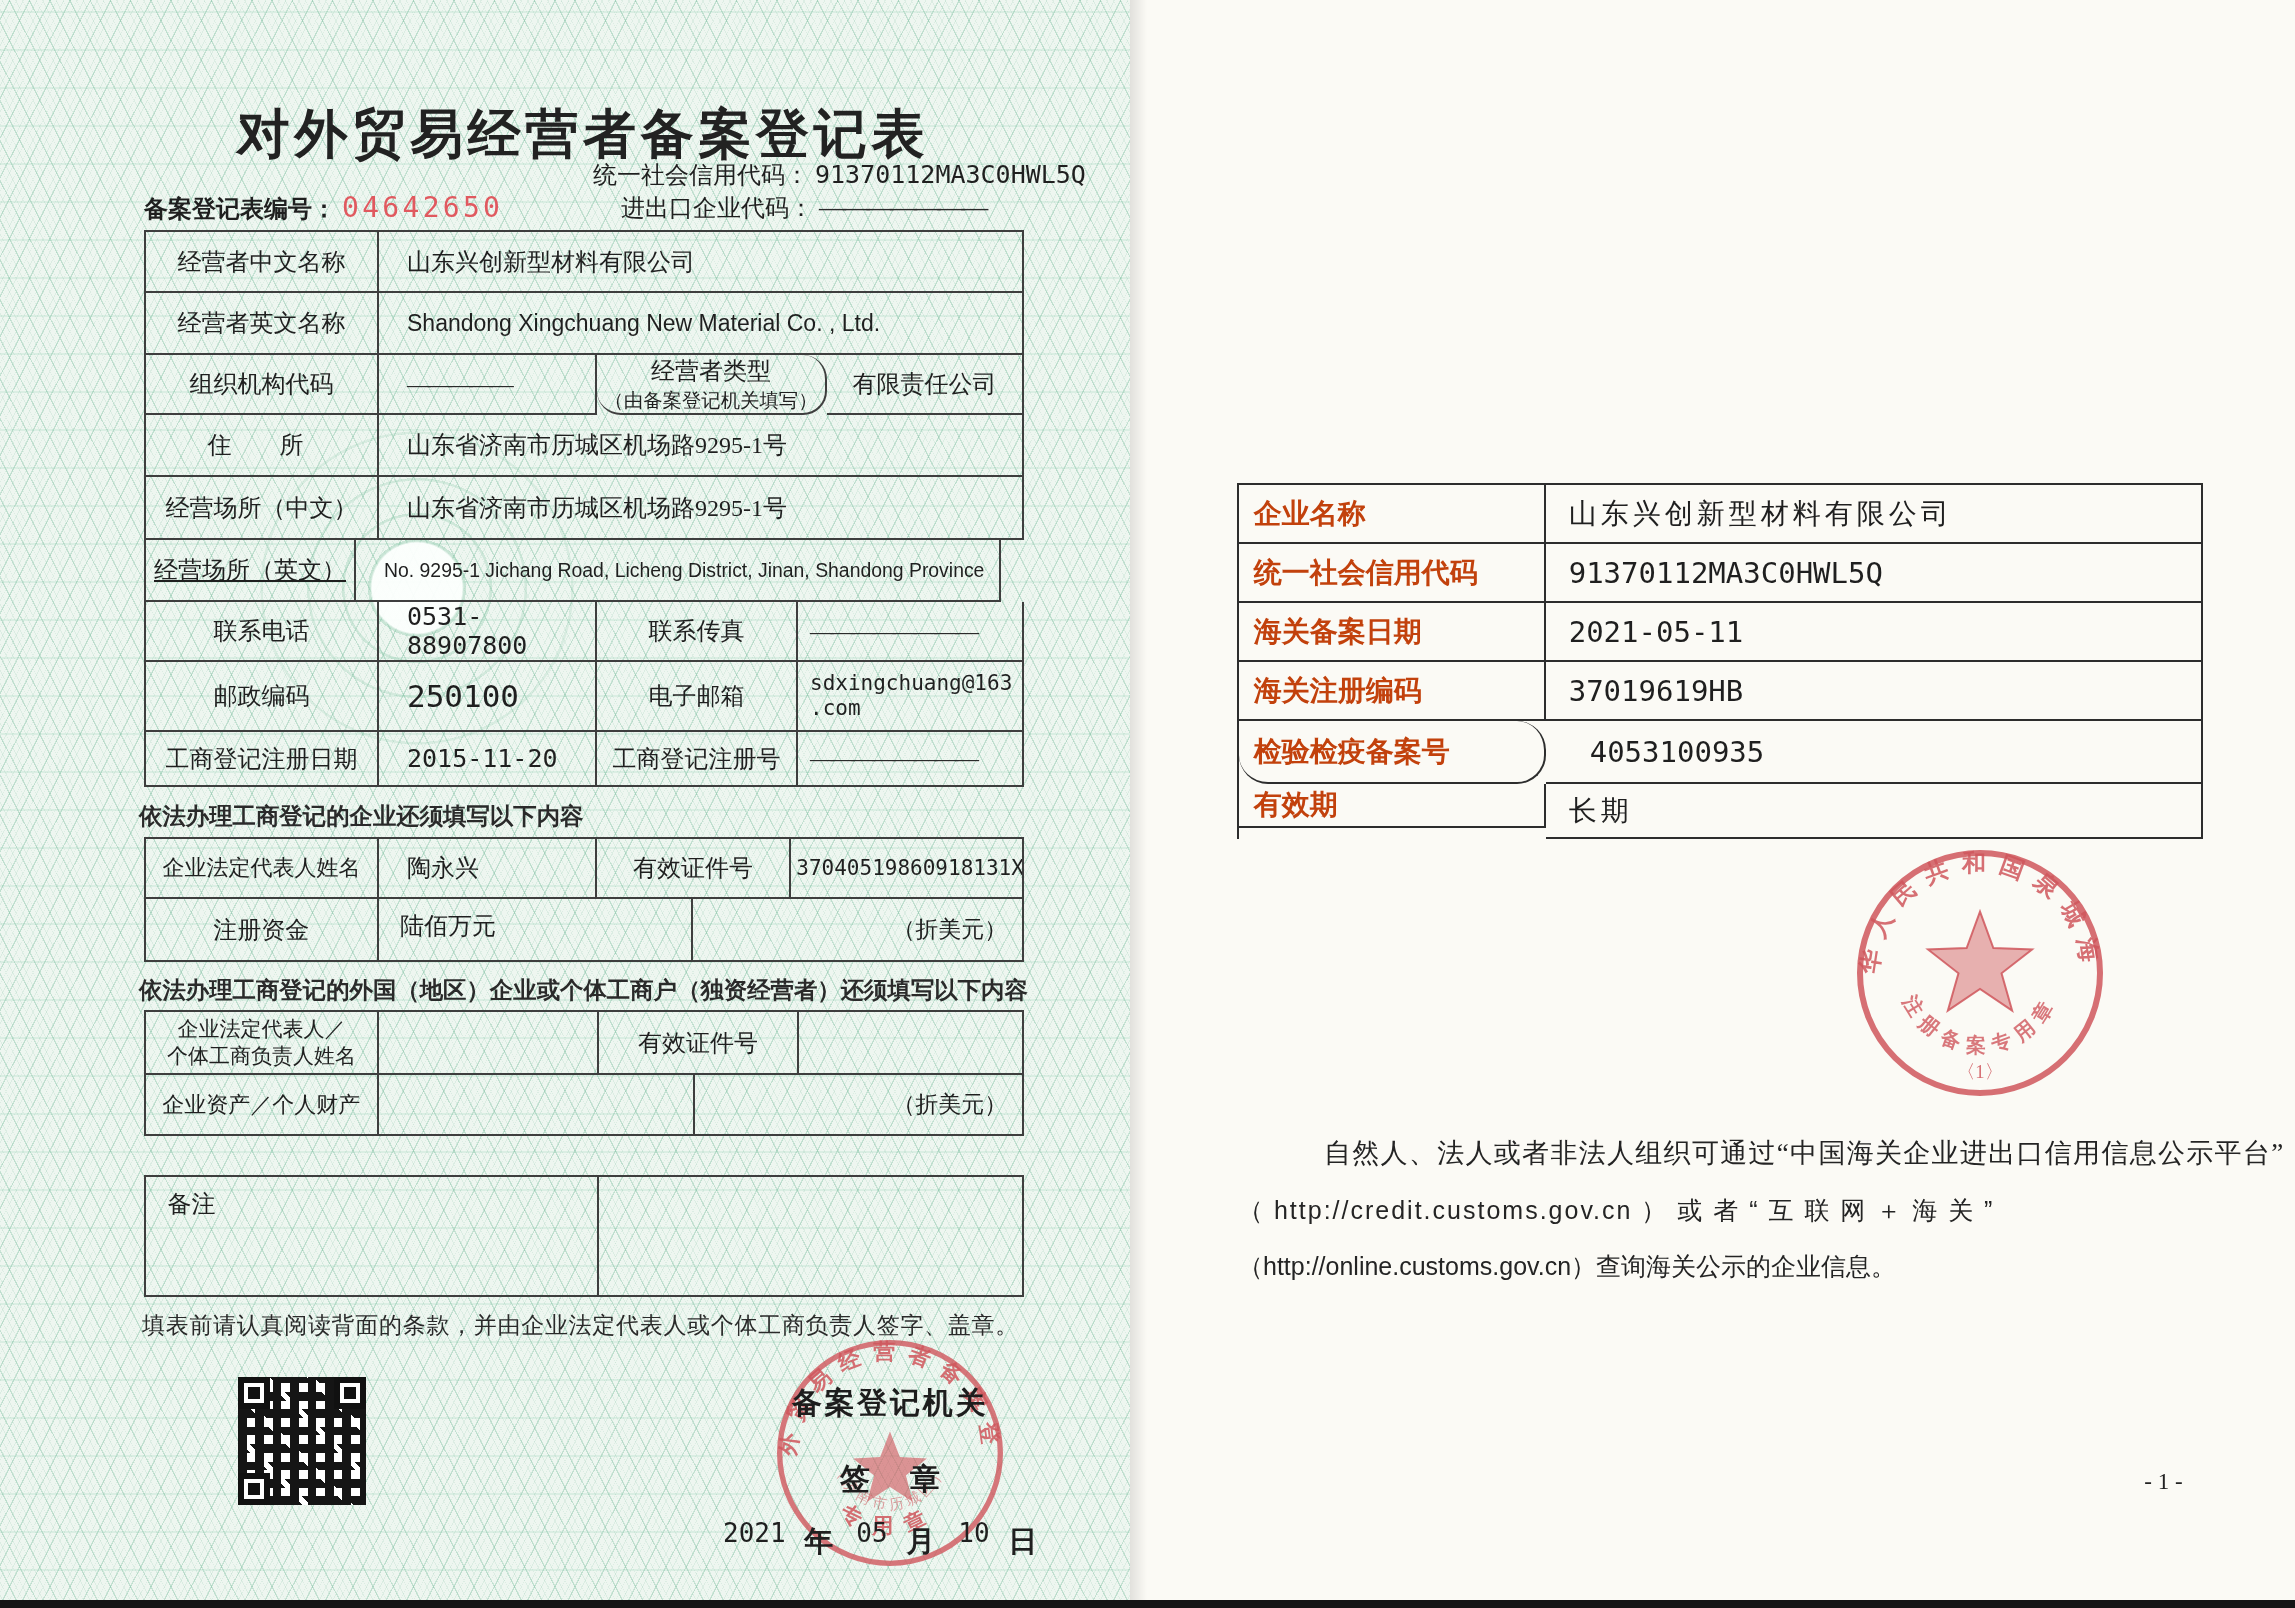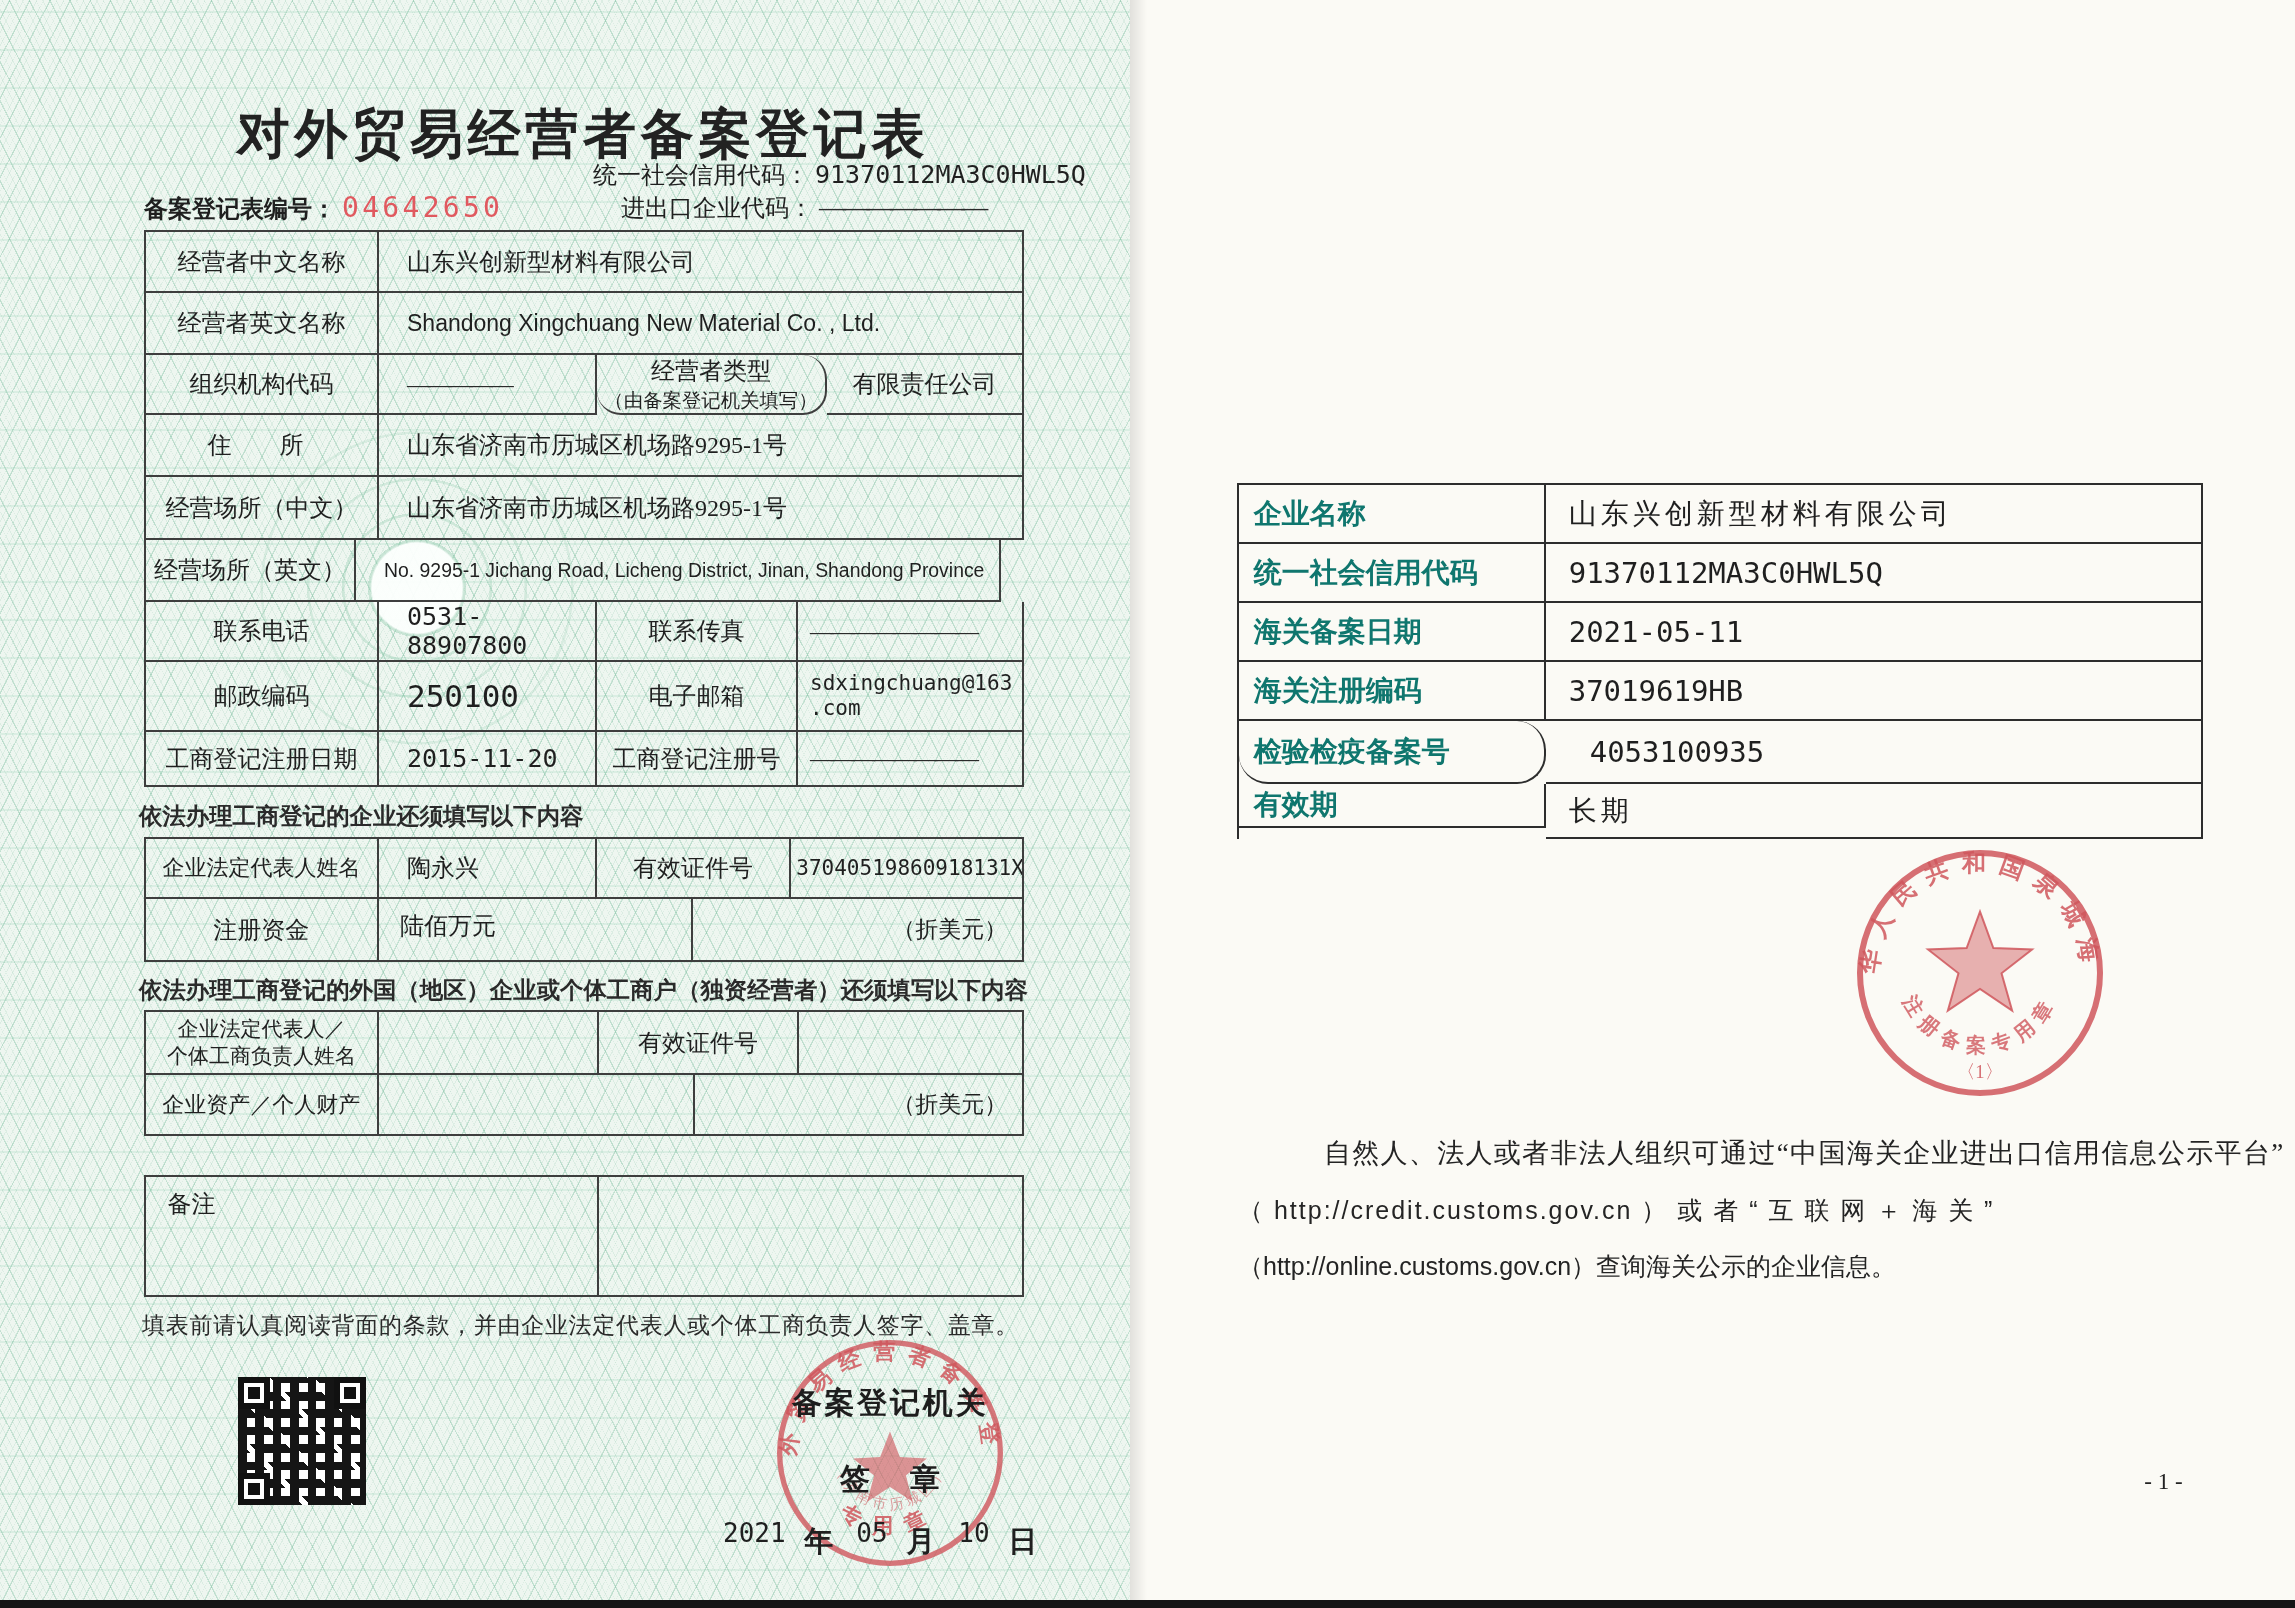--- a/index.html
+++ b/index.html
@@ -60,21 +60,21 @@
   
   .stamp-black{color:#1d1d1d;font-weight:bold;}
   .l-stamp-l1{left:775px;top:1383px;width:230px;text-align:center;font-size:30px;letter-spacing:2.7px;}
   .l-stamp-l2{left:775px;top:1459px;width:230px;text-align:center;font-size:30px;letter-spacing:40px;text-indent:40px;}
   .l-date{left:723px;top:1513px;width:314px;font-size:29px;white-space:nowrap;}
   .l-date .u{font-weight:bold;position:relative;top:9.4px;}
   .l-date .n{font-family:"DejaVu Sans Mono",monospace;font-size:26px;}
   .l-date .sp1{display:inline-block;width:23px;} .l-date .sp2{display:inline-block;width:18.7px;}
   .r-t .td{border-color:#2d2d2d;}
   .r-t{border-color:#2d2d2d;}
-  .r-lab{font-size:28px;font-weight:bold;padding-left:14.7px;font-family:"Liberation Sans",sans-serif;color:#0f766e;}
+  .r-lab{font-size:28px;font-weight:bold;padding-left:14.7px;font-family:"Liberation Sans",sans-serif;color:#c2410c;}
   .r-val{font-size:29px;padding-left:23px;}
   .r-val.cjk{font-size:28px;letter-spacing:4px;font-family:"Liberation Serif",serif;}
   .para-line{font-size:27px;color:#242424;white-space:nowrap;}
   .pageno{left:2110px;top:1469px;width:107px;text-align:center;font-size:23px;color:#222;}
 </style>
 </head>
 <body>
 
 <div id="canvas">
 
@@ -117,21 +117,21 @@
       </div>
       <div class="tr">
         <div class="td lab" style="width:233px;height:62px;letter-spacing:12px;">住　所</div>
         <div class="td val" style="width:645px;height:62px;">山东省济南市历城区机场路9295-1号</div>
       </div>
       <div class="tr">
         <div class="td lab" style="width:233px;height:63px;">经营场所（中文）</div>
         <div class="td val" style="width:645px;height:63px;">山东省济南市历城区机场路9295-1号</div>
       </div>
       <div class="tr">
-        <div class="td lab" style="width:210px;height:62px;">经营场所（英文）</div>
+        <div class="td lab" style="width:210px;height:62px;text-decoration:underline;">经营场所（英文）</div>
         <div class="td val eng" style="width:645px;height:62px;font-size:19.4px;">No. 9295-1 Jichang Road, Licheng District, Jinan, Shandong Province</div>
       </div>
       <div class="tr">
         <div class="td lab" style="width:233px;height:60px;">联系电话</div>
         <div class="td val num" style="width:218px;height:60px;font-size:25px;padding-left:28px;">0531-88907800</div>
         <div class="td lab" style="width:201px;height:60px;">联系传真</div>
         <div class="td val dashes" style="width:226px;height:60px;padding-left:12px;">————————</div>
       </div>
       <div class="tr">
         <div class="td lab" style="width:233px;height:70px;">邮政编码</div>

